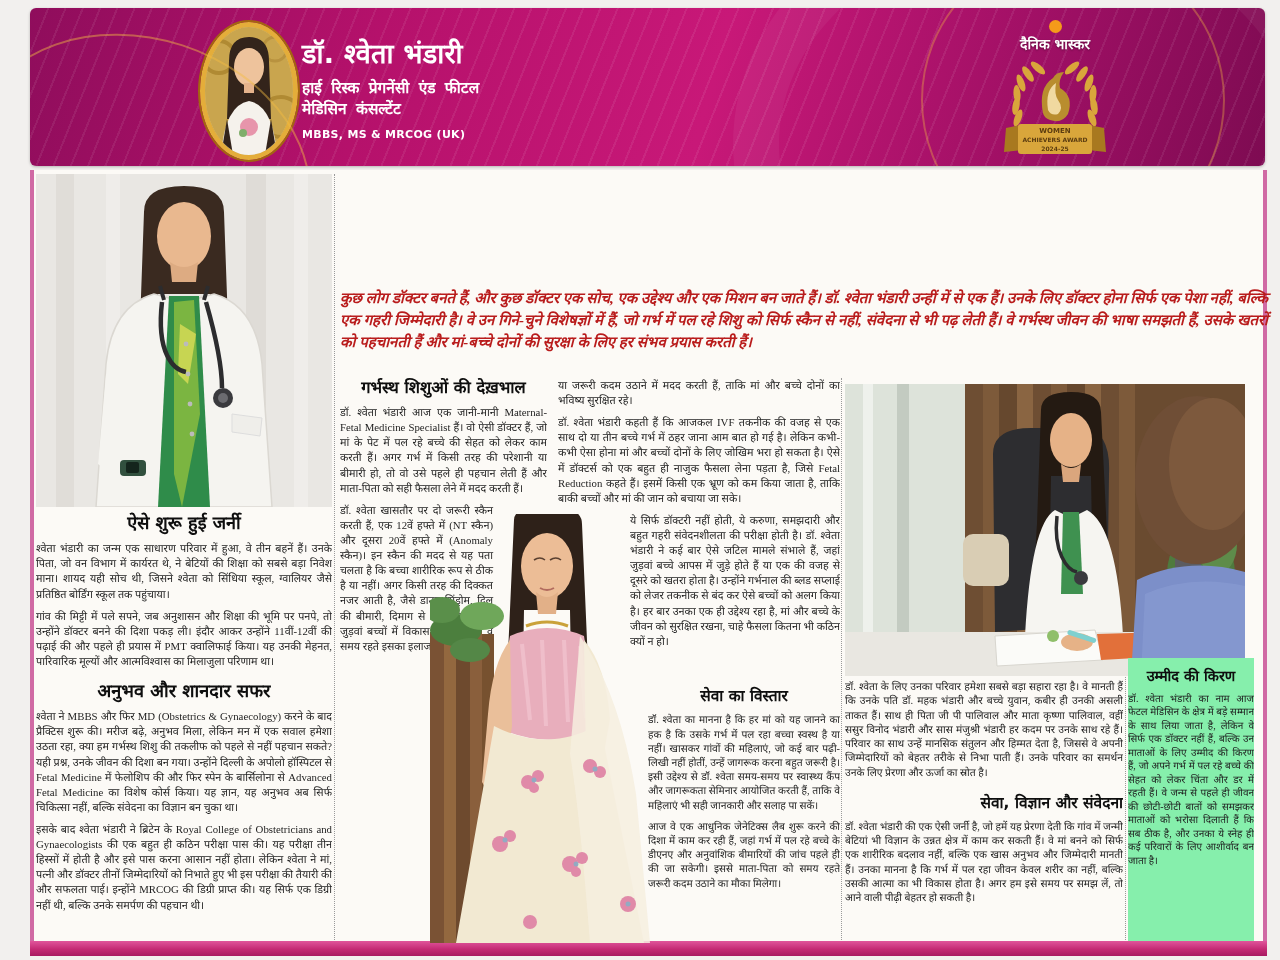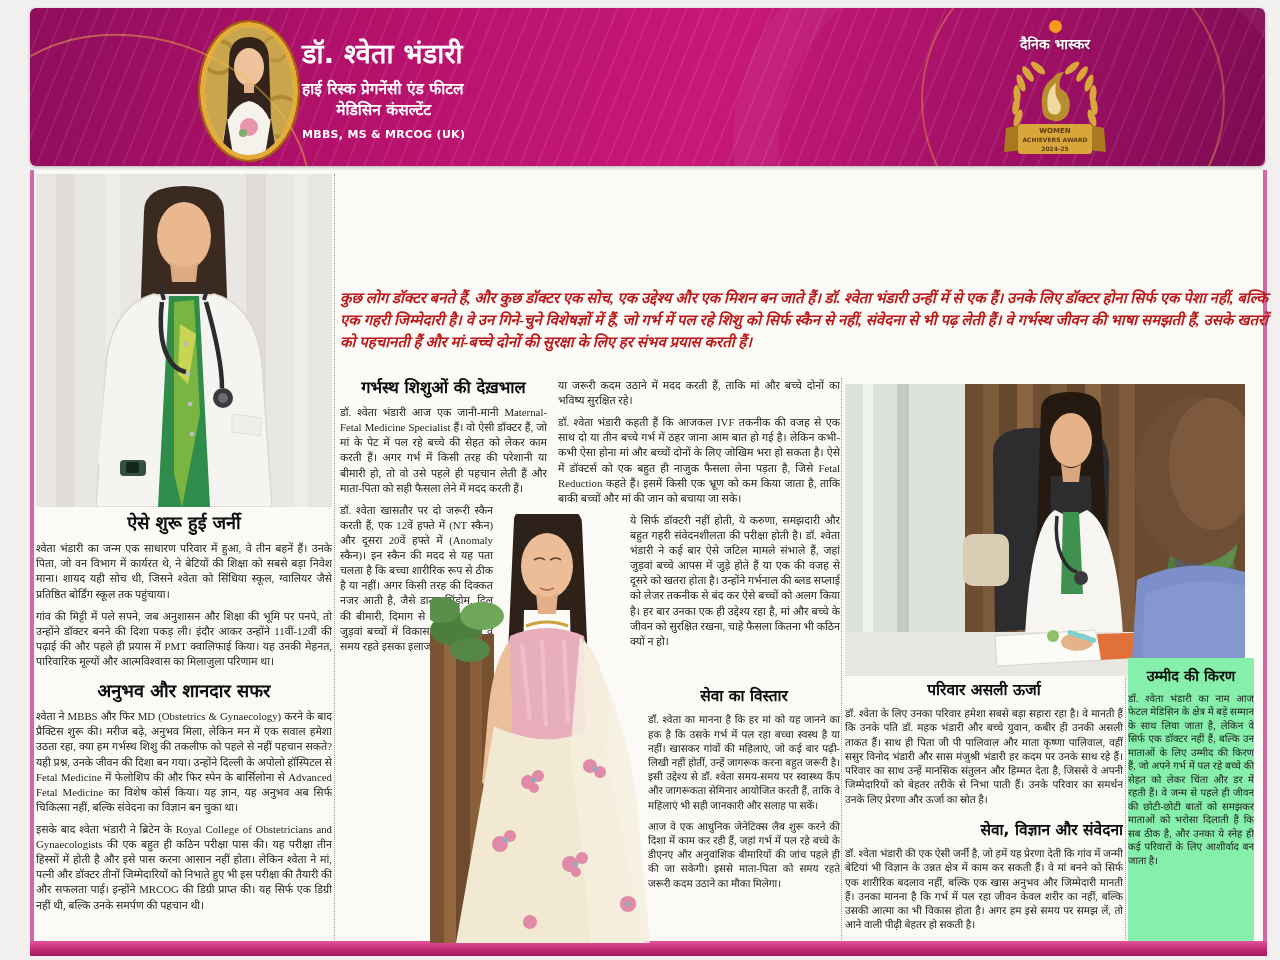--- a/index.html
+++ b/index.html
@@ -18,21 +18,21 @@
   .hdr-swirl{right:-80px;top:-120px;width:520px;height:420px;border:46px solid rgba(255,255,255,.05);
     border-radius:50%;}
   .hdr-swirl2{right:40px;top:-60px;width:300px;height:300px;border:2px solid rgba(244,188,66,.35);
     border-radius:50%;}
 
   .oval-frame{left:170px;top:14px;width:88px;height:128px;border-radius:50%;
     border:5px solid #e4ad3a;outline:2px solid #a3660f;background:#c9a54e;overflow:hidden;
     box-shadow:0 0 0 2px #f6d98a inset;}
   .name-block{left:272px;top:26px;color:#fff;font-family:"DejaVu Sans","Liberation Sans",sans-serif;}
   .doc-name{font-size:27px;font-weight:800;letter-spacing:.3px;}
-  .doc-spec{font-size:15.5px;font-weight:700;line-height:1.35;margin-top:8px;}
+  .doc-spec{font-size:15.5px;font-weight:700;line-height:1.35;margin-top:8px;font-family:Liberation Mono, monospace;}
   .doc-cred{font-size:11px;font-weight:800;margin-top:7px;letter-spacing:.3px;}
 
   .brand-block{left:940px;top:12px;width:170px;text-align:center;
     font-family:"DejaVu Sans","Liberation Sans",sans-serif;}
   .brand-dot{display:block;width:13px;height:13px;border-radius:50%;background:#f59a1a;margin:0 auto 1px auto;}
   .brand-name{color:#fff;font-size:14px;font-weight:800;text-shadow:0 1px 2px rgba(0,0,0,.4);}
   .award-badge{left:968px;top:50px;width:114px;height:110px;}
 
   
   .sheet{left:30px;top:170px;width:1237px;height:785px;background:#fcfaf6;}
@@ -103,21 +103,21 @@
         <circle cx="44" cy="100" r="9" fill="#e795ab"></circle>
         <circle cx="38" cy="106" r="4" fill="#7fae6b"></circle>
         <path d="M22,92 L28,128 L16,128 Z" fill="#33241b"></path>
         <path d="M66,92 L72,128 L60,128 Z" fill="#33241b"></path>
       </svg>
     </div>
 
     <div class="abs name-block">
       <div class="doc-name">डॉ. श्वेता भंडारी</div>
       <div class="doc-spec">हाई रिस्क प्रेगनेंसी एंड फीटल</div>
-      <div class="doc-spec" style="margin-top:0;text-align:center;">मेडिसिन कंसल्टेंट</div>
+      <div class="doc-spec" style="margin-top:0;">मेडिसिन कंसल्टेंट</div>
       <div class="doc-cred">MBBS, MS &amp; MRCOG (UK)</div>
     </div>
 
     <div class="abs brand-block">
       <span class="brand-dot"></span>
       <div class="brand-name">दैनिक भास्कर</div>
     </div>
 
     <div class="abs award-badge photo">
       <svg width="114" height="110" viewBox="0 0 114 110">
@@ -307,21 +307,20 @@
       <circle cx="208" cy="252" r="6" fill="#8fbf6a"></circle>
       <ellipse cx="352" cy="96" rx="62" ry="84" fill="#6f4e36"></ellipse>
       <ellipse cx="368" cy="80" rx="44" ry="66" fill="#7d593d"></ellipse>
       <path d="M292,196 Q342,172 400,188 L400,292 L286,292 Z" fill="#7c8fc9"></path>
       <path d="M300,210 Q346,190 400,202 L400,292 L296,292 Z" fill="#8a9cd4" opacity=".6"></path>
       <rect x="0" y="0" width="400" height="292" fill="url(#none)" opacity="0"></rect>
     </svg>
   </div>
 
   <div class="abs col colC">
-    <div class="sec-h">परिवार असली ऊर्जा</div>
     <p>डॉ. श्वेता के लिए उनका परिवार हमेशा सबसे बड़ा सहारा रहा है। वे मानती हैं कि उनके पति डॉ. महक भंडारी और बच्चे युवान, कबीर ही उनकी असली ताकत हैं। साथ ही पिता जी पी पालिवाल और माता कृष्णा पालिवाल, वहीं ससुर विनोद भंडारी और सास मंजुश्री भंडारी हर कदम पर उनके साथ रहे हैं। परिवार का साथ उन्हें मानसिक संतुलन और हिम्मत देता है, जिससे वे अपनी जिम्मेदारियों को बेहतर तरीके से निभा पाती हैं। उनके परिवार का समर्थन उनके लिए प्रेरणा और ऊर्जा का स्रोत है।</p>
     <div class="sec-h h2">सेवा, विज्ञान और संवेदना</div>
     <p>डॉ. श्वेता भंडारी की एक ऐसी जर्नी है, जो हमें यह प्रेरणा देती कि गांव में जन्मी बेटियां भी विज्ञान के उन्नत क्षेत्र में काम कर सकती हैं। वे मां बनने को सिर्फ एक शारीरिक बदलाव नहीं, बल्कि एक खास अनुभव और जिम्मेदारी मानती हैं। उनका मानना है कि गर्भ में पल रहा जीवन केवल शरीर का नहीं, बल्कि उसकी आत्मा का भी विकास होता है। अगर हम इसे समय पर समझ लें, तो आने वाली पीढ़ी बेहतर हो सकती है।</p>
   </div>
 
   <div class="abs sidebar">
     <div class="sec-h">उम्मीद की किरण</div>
     <p style="margin:0;">डॉ. श्वेता भंडारी का नाम आज फेटल मेडिसिन के क्षेत्र में बड़े सम्मान के साथ लिया जाता है, लेकिन वे सिर्फ एक डॉक्टर नहीं हैं, बल्कि उन माताओं के लिए उम्मीद की किरण हैं, जो अपने गर्भ में पल रहे बच्चे की सेहत को लेकर चिंता और डर में रहती हैं। वे जन्म से पहले ही जीवन की छोटी-छोटी बातों को समझकर माताओं को भरोसा दिलाती हैं कि सब ठीक है, और उनका ये स्नेह ही कई परिवारों के लिए आशीर्वाद बन जाता है।</p>
   </div>
 

